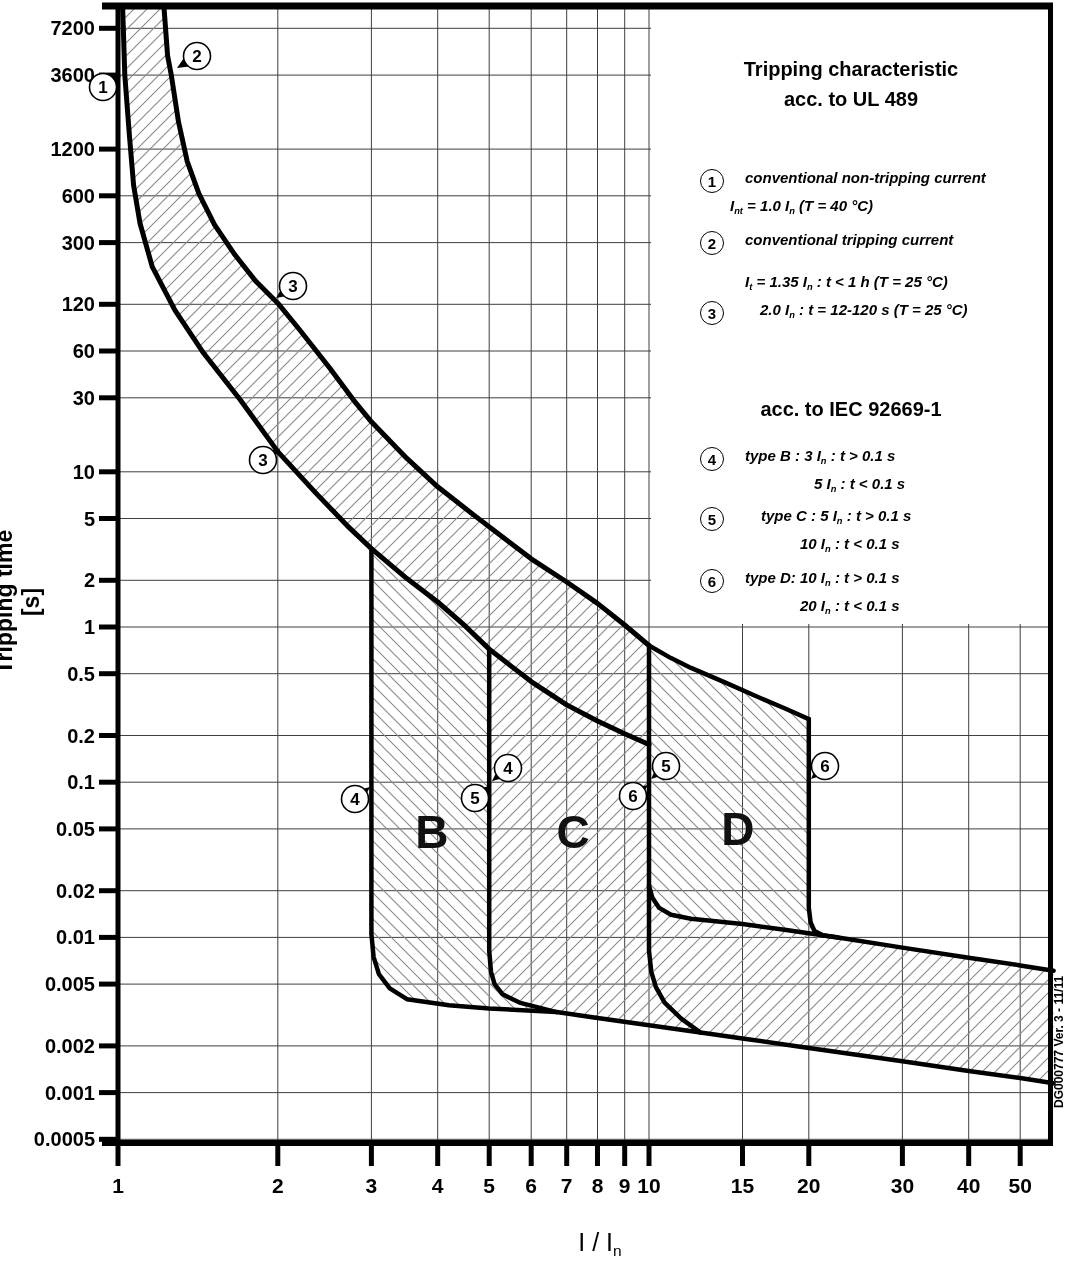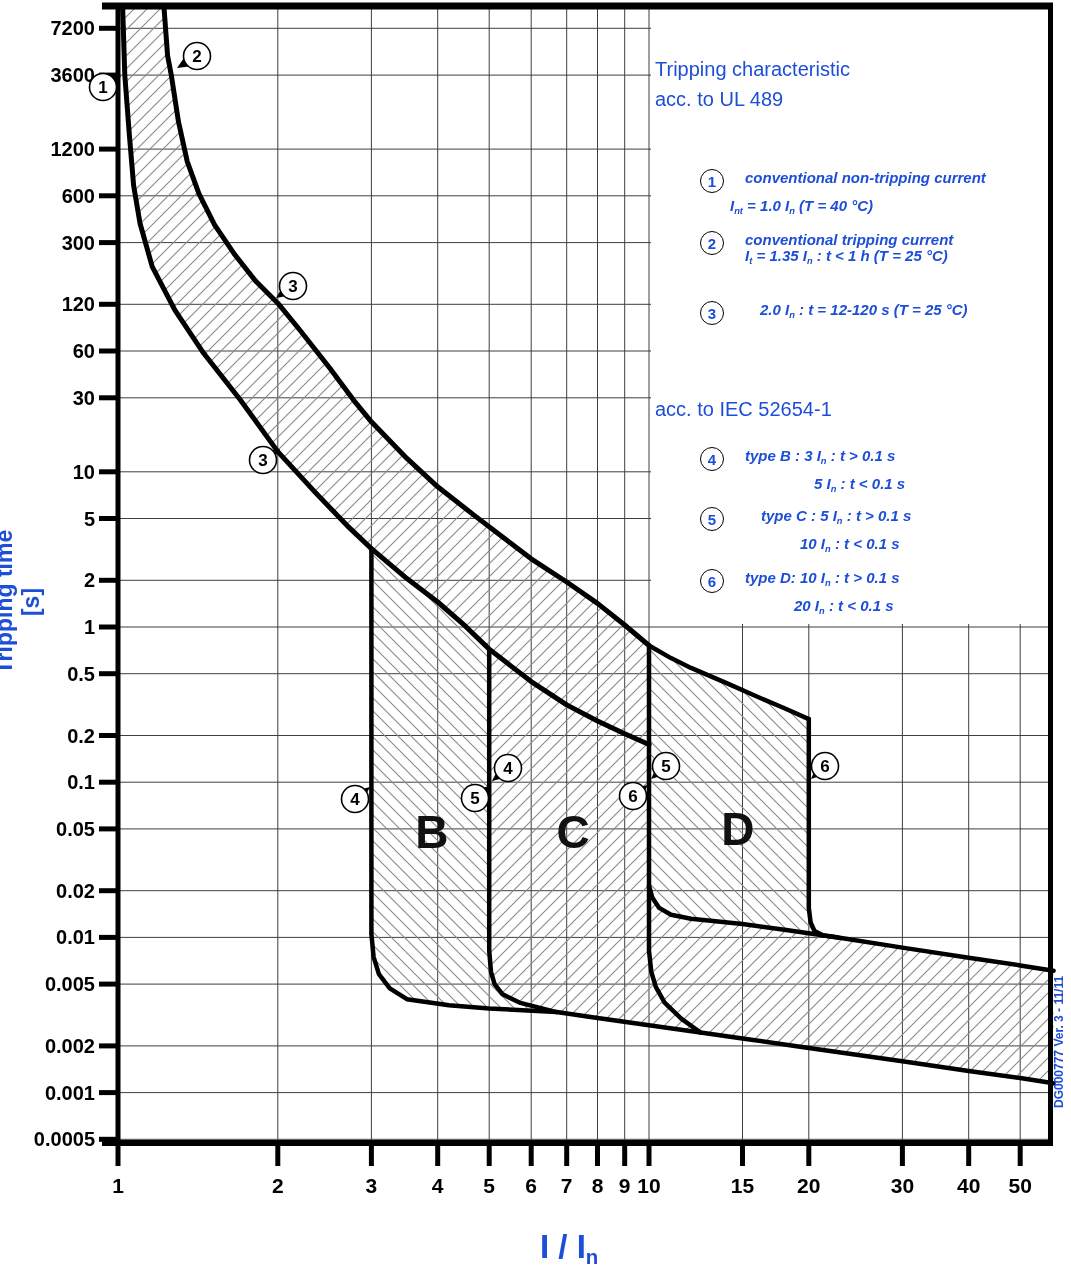--- a/index.html
+++ b/index.html
@@ -1,26 +1,26 @@
 <!DOCTYPE html>
 <html><head>
 <meta charset="utf-8">
 <style>
   html,body{margin:0;padding:0;background:#fff;}
   #stage{position:relative;width:1071px;height:1280px;background:#fff;overflow:hidden;
-         font-family:"Liberation Sans","DejaVu Sans",sans-serif;color:#1d4ed8;}
+         font-family:"Liberation Sans","DejaVu Sans",sans-serif;color:#000000;}
   #chart-svg{position:absolute;left:0;top:0;}
   .axis-title-y{position:absolute;left:-62px;top:575px;width:160px;text-align:center;
     font-size:23px;font-weight:bold;transform:rotate(-90deg);transform-origin:center;}
-  .axis-title-x{position:absolute;left:540px;top:1228px;width:120px;text-align:left;
-    font-size:33px;font-weight:bold;}
+  .axis-title-x{position:absolute;left:540px;top:1228px;width:120px;text-align:center;
+    font-size:25px;font-weight:normal;}
   .watermark{position:absolute;left:1052px;top:1108px;font-size:12px;font-weight:bold;
     white-space:nowrap;transform:rotate(-90deg);transform-origin:0 0;}
   #legend{position:absolute;left:655px;top:40px;width:392px;height:560px;}
-  .lg-title{position:absolute;left:0;width:392px;font-size:20px;font-weight:normal;}
+  .lg-title{position:absolute;left:0;width:392px;text-align:center;font-size:20px;font-weight:bold;}
   .lg-circ{position:absolute;width:24px;height:24px;border:1.4px solid #000;border-radius:50%;
     text-align:center;line-height:24px;font-size:15px;font-weight:bold;background:#fff;box-sizing:border-box;}
   .lg-line{position:absolute;font-size:15px;font-weight:bold;white-space:nowrap;font-style:italic;}
   sub{font-size:0.62em;vertical-align:-0.3em;}
 </style>
 </head>
 <body>
 
 <div id="stage">
   <div id="chart">
@@ -211,33 +211,33 @@
           <circle cx="825" cy="766" r="13.5" fill="#fff" stroke="#000" stroke-width="1.6"></circle>
           <text x="825" y="772" text-anchor="middle" font-size="17" font-weight="bold" font-family="Liberation Sans, sans-serif">6</text>
         </g>
       </svg>
     </div>
   <div class="axis-title-y">Tripping time [s]</div>
   <div class="axis-title-x">I / I<sub>n</sub></div>
   <div id="legend">
       <div class="lg-title" style="top:18px">Tripping characteristic</div>
       <div class="lg-title" style="top:48px">acc. to UL 489</div>
-      <div class="lg-title" style="top:358px">acc. to IEC 52654-1</div>
+      <div class="lg-title" style="top:358px">acc. to IEC 92669-1</div>
       <div class="lg-circ" style="left:45px;top:129px">1</div>
       <div class="lg-line" style="left:90px;top:129px">conventional non-tripping current</div>
       <div class="lg-line" style="left:75px;top:157px">I<sub>nt</sub>  = 1.0 I<sub>n</sub>   (T = 40 °C)</div>
       <div class="lg-circ" style="left:45px;top:191px">2</div>
       <div class="lg-line" style="left:90px;top:191px">conventional tripping current</div>
-      <div class="lg-line" style="left:90px;top:207px">I<sub>t</sub>  = 1.35 I<sub>n</sub> :  t  &lt; 1 h (T = 25 °C)</div>
+      <div class="lg-line" style="left:90px;top:233px">I<sub>t</sub>  = 1.35 I<sub>n</sub> :  t  &lt; 1 h (T = 25 °C)</div>
       <div class="lg-circ" style="left:45px;top:261px">3</div>
       <div class="lg-line" style="left:105px;top:261px">2.0 I<sub>n</sub> :  t = 12-120 s (T = 25 °C)</div>
       <div class="lg-circ" style="left:45px;top:407px">4</div>
       <div class="lg-line" style="left:90px;top:407px">type B :   3 I<sub>n</sub>  : t &gt; 0.1 s</div>
       <div class="lg-line" style="left:159px;top:435px">5 I<sub>n</sub>  : t &lt; 0.1 s</div>
       <div class="lg-circ" style="left:45px;top:467px">5</div>
       <div class="lg-line" style="left:106px;top:467px">type C :   5 I<sub>n</sub>  : t &gt; 0.1 s</div>
       <div class="lg-line" style="left:145px;top:495px">10 I<sub>n</sub>  : t &lt; 0.1 s</div>
       <div class="lg-circ" style="left:45px;top:529px">6</div>
       <div class="lg-line" style="left:90px;top:529px">type D:  10 I<sub>n</sub>  : t &gt; 0.1 s</div>
-      <div class="lg-line" style="left:139px;top:557px">20 I<sub>n</sub>  : t &lt; 0.1 s</div>
+      <div class="lg-line" style="left:145px;top:557px">20 I<sub>n</sub>  : t &lt; 0.1 s</div>
     </div>
   <div class="watermark">DG000777 Ver. 3 - 11/11</div>
 </div>
 
 </body></html>

